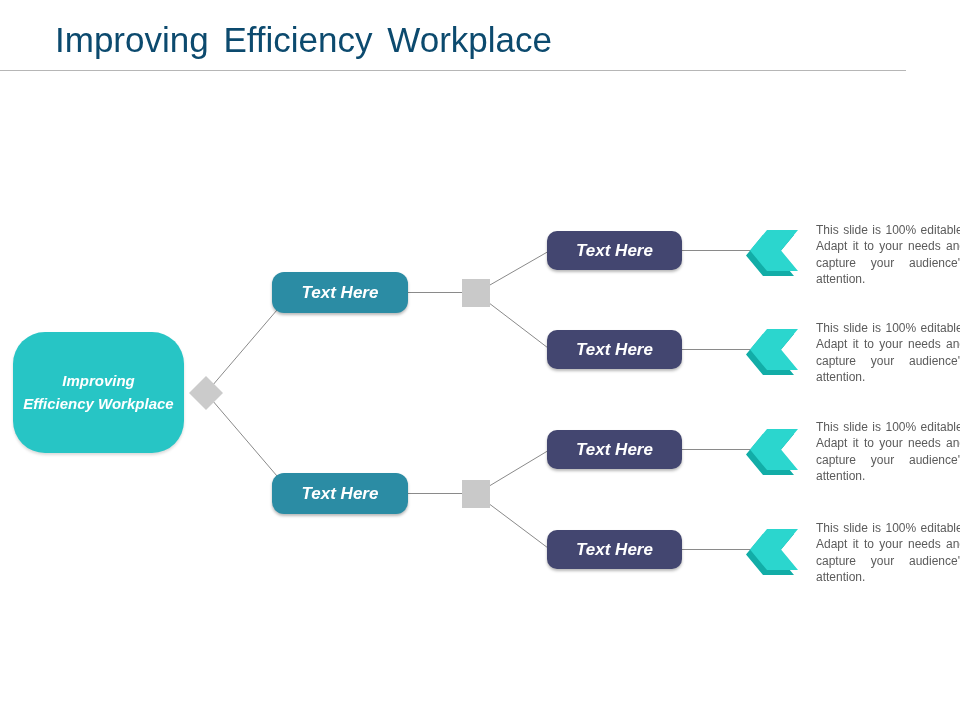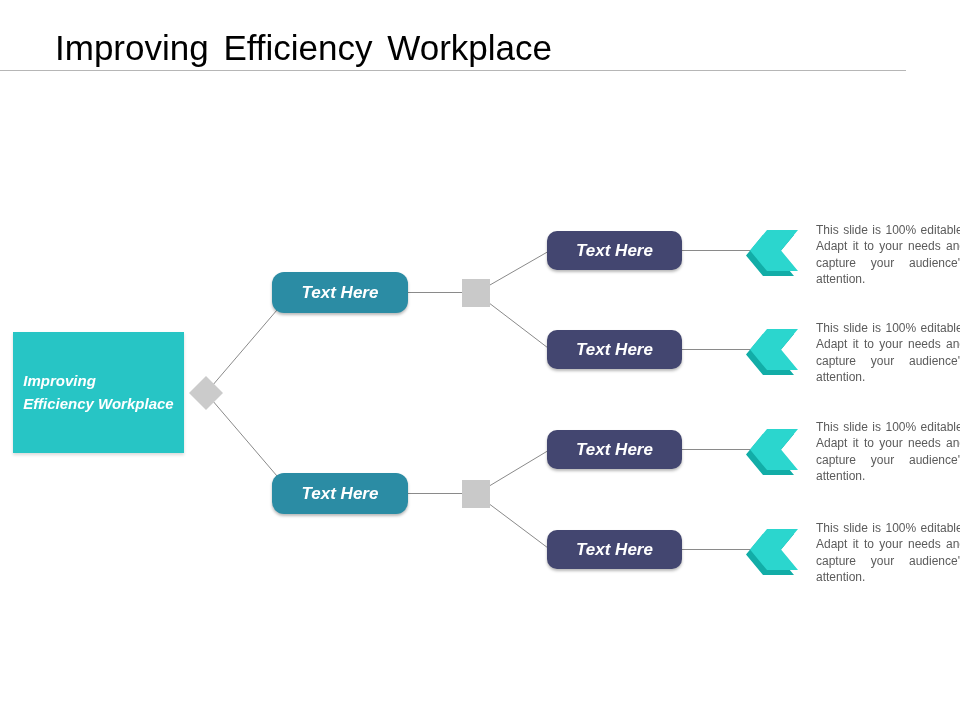--- a/index.html
+++ b/index.html
@@ -1,37 +1,38 @@
 <!DOCTYPE html>
 <html><head>
 <meta charset="utf-8">
 <style>
   html,body { margin:0; padding:0; background:#ffffff; }
   .slide {
     position:relative; width:960px; height:720px; background:#ffffff;
     font-family:"Liberation Sans", sans-serif; overflow:hidden;
   }
   .slide-title {
-    position:absolute; left:55px; top:30px;
-    font-size:35px; line-height:36px; color:#000000;
+    position:absolute; left:55px; top:22px;
+    font-size:35px; line-height:36px; color:#0c4a6e;
     word-spacing:5px; letter-spacing:0px; white-space:nowrap;
   }
   .title-rule {
     position:absolute; left:0; top:70px; width:906px; height:1px;
     background:#b6b6b6;
   }
   svg.connectors { position:absolute; left:0; top:0; z-index:1; }
   .node {
     position:absolute; z-index:2; display:flex; align-items:center;
     justify-content:center; color:#ffffff; font-weight:bold;font-style:italic;
   }
   .root-node {
     left:13px; top:332px; width:171px; height:121px;
-    background:#27c5c5; font-size:15px; text-align:left; line-height:1.5;
+    background:#27c5c5; font-size:15px; text-align:center; line-height:1.5;
     box-shadow:0 2px 3px rgba(0,0,0,0.15);
+    border-radius:32px;
   }
   .root-node span { display:block; }
   .branch-node {
     width:136px; height:41px; background:#2b8ca4; border-radius:12px;
     font-size:17px; box-shadow:0 2px 3px rgba(0,0,0,0.28);
   }
   .branch-1 { left:272px; top:272px; }
   .branch-2 { left:272px; top:473px; }
   .leaf-node {
     left:547px; width:135px; height:39px; background:#434670; border-radius:10px;

